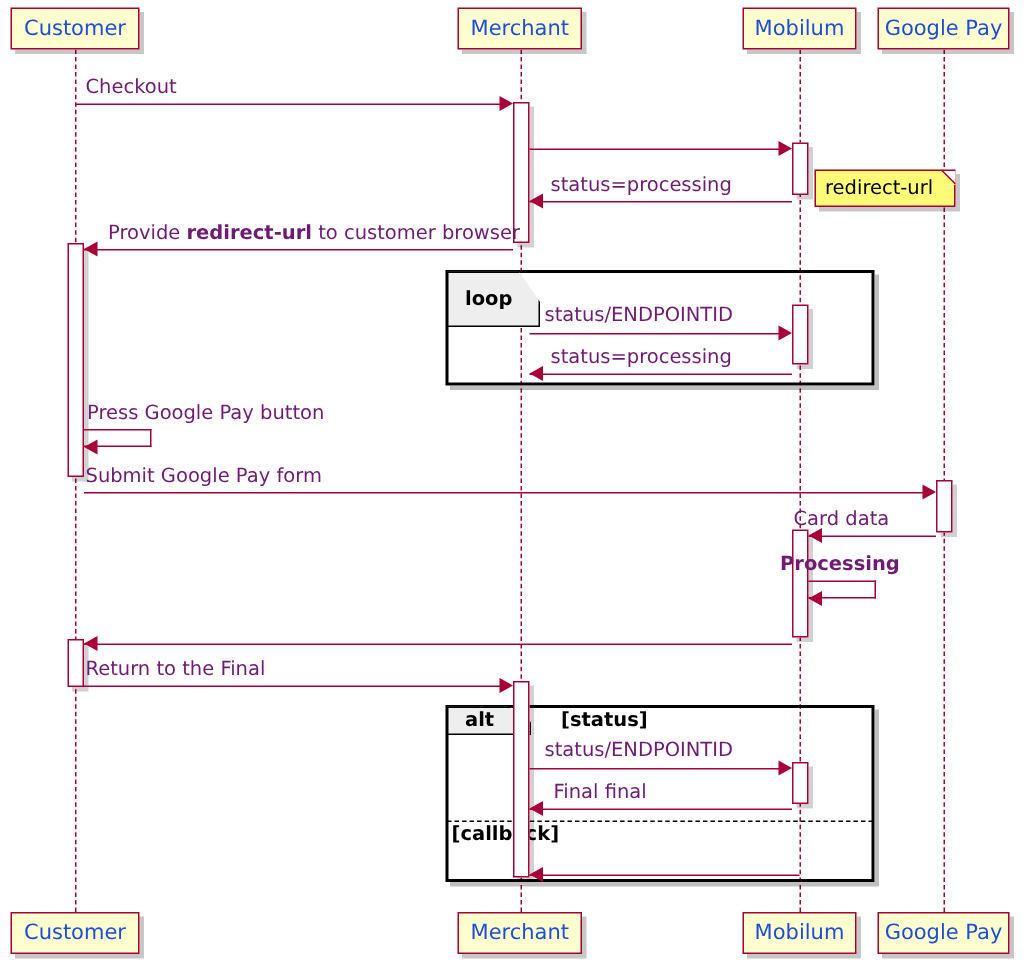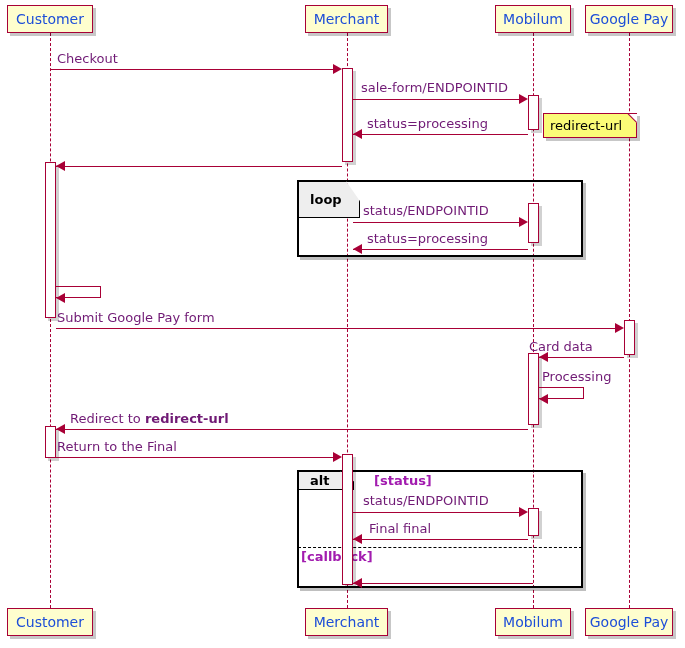--- a/index.html
+++ b/index.html
@@ -90,21 +90,21 @@
     font-weight:bold;
     color:#000000;
     display:flex;align-items:center;
     padding-left:11px;
     clip-path:polygon(0 0, calc(100% - 14px) 0, 100% 55%, 100% 100%, 0 100%);
   }
   .group-cond{
     position:absolute;
     font-size:13px;
     font-weight:bold;
-    color:#a21caf;
+    color:#000000;
     white-space:nowrap;
   }
   .group-divider{
     position:absolute;
     height:0;
     border-top:1.5px dashed #000000;
   }
 
   
   .note{
@@ -161,57 +161,57 @@
   <div class="activation" style="left:45px;  top:426px; width:11px; height:32px;"></div>
   <div class="activation" style="left:342px; top:454px; width:11px; height:131px;"></div>
   <div class="activation" style="left:528px; top:508px; width:11px; height:28px;"></div>
 
   <div class="msgline" style="left:50px; top:69px; width:284px;"></div>
   <div class="arrowhead right" style="left:333px; top:64px;"></div>
   <div class="msglabel" style="left:57px; top:52px;">Checkout</div>
 
   <div class="msgline" style="left:353px; top:99px; width:167px;"></div>
   <div class="arrowhead right" style="left:519px; top:94px;"></div>
-  <div class="msglabel" style="left:361px; top:81px;">sale-form/ENDPOINTID</div>
 
   <div class="msgline" style="left:353px; top:134px; width:175px;"></div>
   <div class="arrowhead left" style="left:353px; top:129px;"></div>
   <div class="msglabel" style="left:367px; top:117px;">status=processing</div>
 
   <div class="msgline" style="left:56px; top:166px; width:286px;"></div>
   <div class="arrowhead left" style="left:56px; top:161px;"></div>
+  <div class="msglabel" style="left:72px; top:149px;">
+    <span>Provide </span><b>redirect-url</b><span> to customer browser</span>
+  </div>
 
   <div class="msgline" style="left:353px; top:222px; width:167px;"></div>
   <div class="arrowhead right" style="left:519px; top:217px;"></div>
   <div class="msglabel" style="left:363px; top:204px;">status/ENDPOINTID</div>
 
   <div class="msgline" style="left:353px; top:249px; width:175px;"></div>
   <div class="arrowhead left" style="left:353px; top:244px;"></div>
   <div class="msglabel" style="left:367px; top:232px;">status=processing</div>
 
   <div class="selfcall" style="left:56px; top:286px; width:45px; height:12px;"></div>
   <div class="arrowhead left" style="left:56px; top:293px;"></div>
+  <div class="msglabel" style="left:58px; top:269px;">Press Google Pay button</div>
 
   <div class="msgline" style="left:56px; top:328px; width:560px;"></div>
   <div class="arrowhead right" style="left:615px; top:323px;"></div>
   <div class="msglabel" style="left:57px; top:311px;">Submit Google Pay form</div>
 
   <div class="msgline" style="left:539px; top:357px; width:85px;"></div>
   <div class="arrowhead left" style="left:539px; top:352px;"></div>
   <div class="msglabel" style="left:529px; top:340px;">Card data</div>
 
   <div class="selfcall" style="left:539px; top:387px; width:45px; height:12px;"></div>
   <div class="arrowhead left" style="left:539px; top:394px;"></div>
-  <div class="msglabel" style="left:542px; top:370px;">Processing</div>
+  <div class="msglabel" style="left:520px; top:370px;font-weight:bold;">Processing</div>
 
   <div class="msgline" style="left:56px; top:429px; width:472px;"></div>
   <div class="arrowhead left" style="left:56px; top:424px;"></div>
-  <div class="msglabel" style="left:70px; top:412px;">
-    <span>Redirect to </span><b>redirect-url</b>
-  </div>
 
   <div class="msgline" style="left:56px; top:457px; width:278px;"></div>
   <div class="arrowhead right" style="left:333px; top:452px;"></div>
   <div class="msglabel" style="left:57px; top:440px;">Return to the Final</div>
 
   <div class="msgline" style="left:353px; top:512px; width:167px;"></div>
   <div class="arrowhead right" style="left:519px; top:507px;"></div>
   <div class="msglabel" style="left:363px; top:494px;">status/ENDPOINTID</div>
 
   <div class="msgline" style="left:353px; top:539px; width:175px;"></div>

